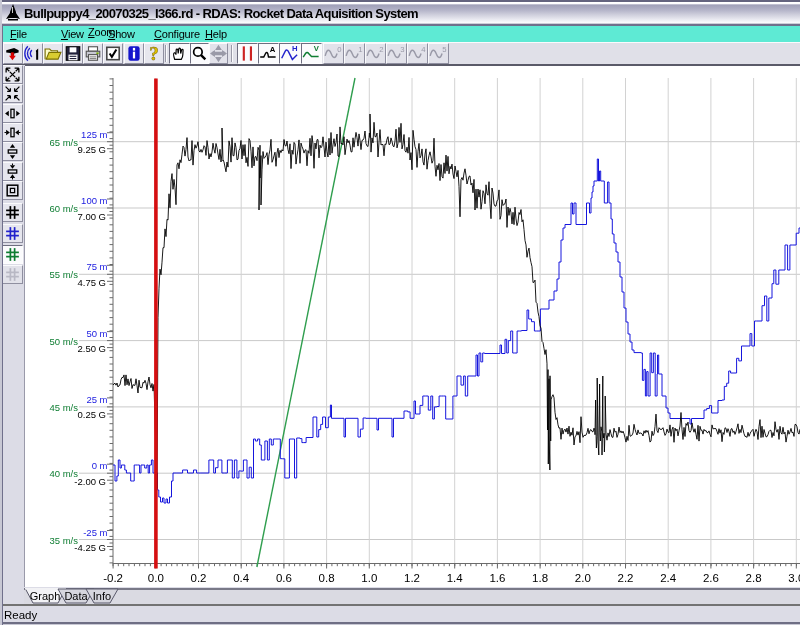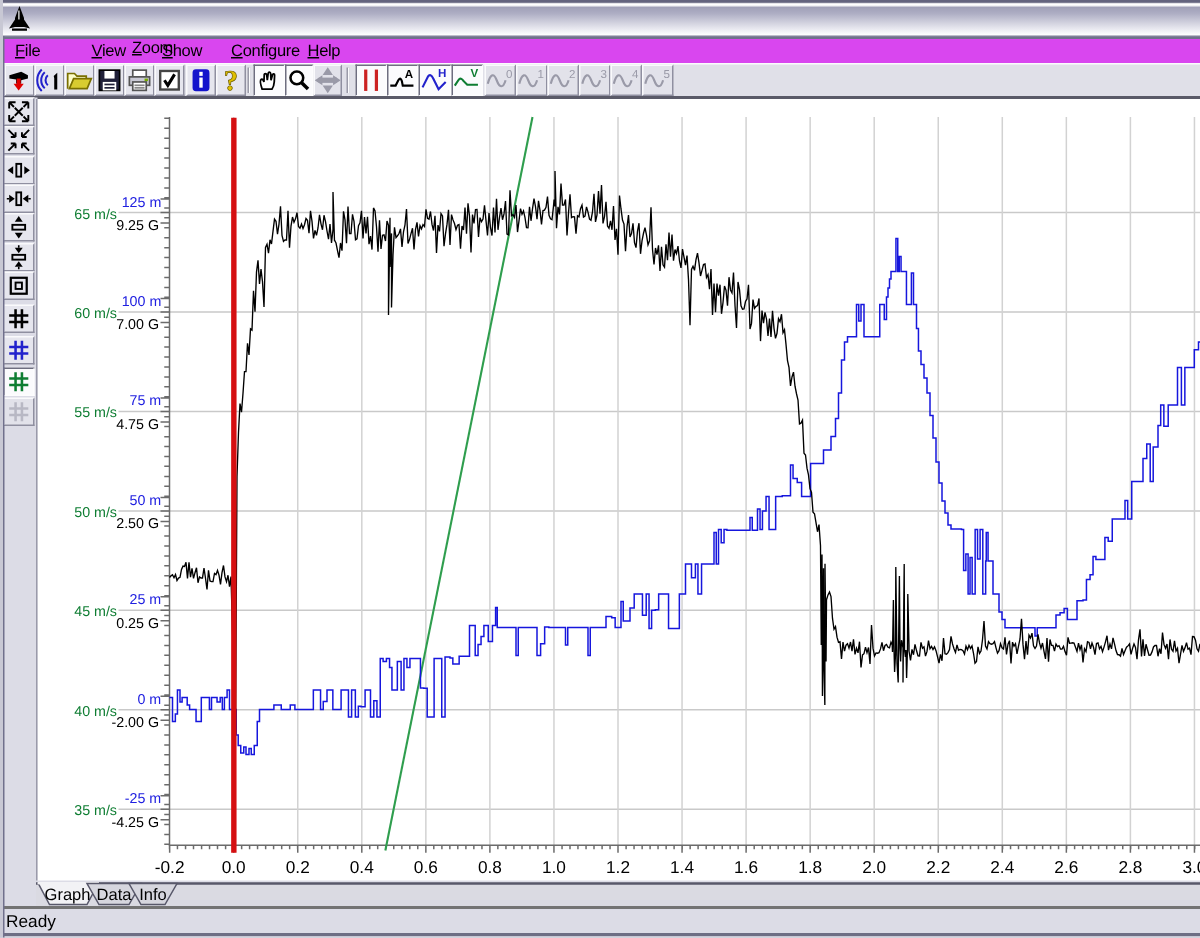--- a/index.html
+++ b/index.html
@@ -9,22 +9,23 @@
 
 <div class="abs" style="left:0;top:0;width:800px;height:26px;background:
 linear-gradient(#63637e 0px,#63637e 1.5px,#ffffff 2.5px,#fdfdfe 3.5px,#a0a0b8 5px,#aeaec4 9px,#f2f2f7 21px,#fdfdfe 23px,#70708c 24.5px,#70708c 26px);"></div>
 <svg class="abs" style="left:5px;top:4px" width="16" height="17" viewBox="0 0 16 17">
  <path d="M8 0 L11 8 L11 14 L5 14 L5 8 Z" fill="#000"></path>
  <path d="M5 9 L1 15 L5 14 Z" fill="#000"></path>
       <path d="M11 9 L15 15 L11 14 Z" fill="#000"></path>
  <path d="M3 15 L13 15 L13 16.5 L3 16.5 Z" fill="#000"></path>
  <path d="M7.2 3 L7.2 9 L8 9 L8 3 Z" fill="#fff"></path>
 </svg>
-
-<div class="abs" style="left:0;top:26px;width:800px;height:16px;background:#d946ef;font-size:11px;letter-spacing:-0.2px;color:#000">
+<div class="abs" style="left:24px;top:6px;font-size:13px;font-weight:bold;color:#000;letter-spacing:-0.6px">Bullpuppy4_20070325_I366.rd - RDAS: Rocket Data Aquisition System</div>
+
+<div class="abs" style="left:0;top:26px;width:800px;height:16px;background:#5eead4;font-size:11px;letter-spacing:-0.2px;color:#000">
       <span style="position:absolute;left:10px;top:2px"><u>F</u>ile</span>
       <span style="position:absolute;left:36px;top:17px"><u>E</u>dit</span>
       <span style="position:absolute;left:61px;top:2px"><u>V</u>iew</span>
       <span style="position:absolute;left:88px;top:0"><u>Z</u>oom</span>
       <span style="position:absolute;left:108px;top:2px"><u>S</u>how</span>
       <span style="position:absolute;left:154px;top:2px"><u>C</u>onfigure</span>
       <span style="position:absolute;left:205px;top:2px"><u>H</u>elp</span>
     </div>
 
 <div class="abs" style="left:0;top:42px;width:800px;height:23px;background:#e0e0e8;border-top:1px solid #fbfbfd;box-sizing:border-box"></div>

